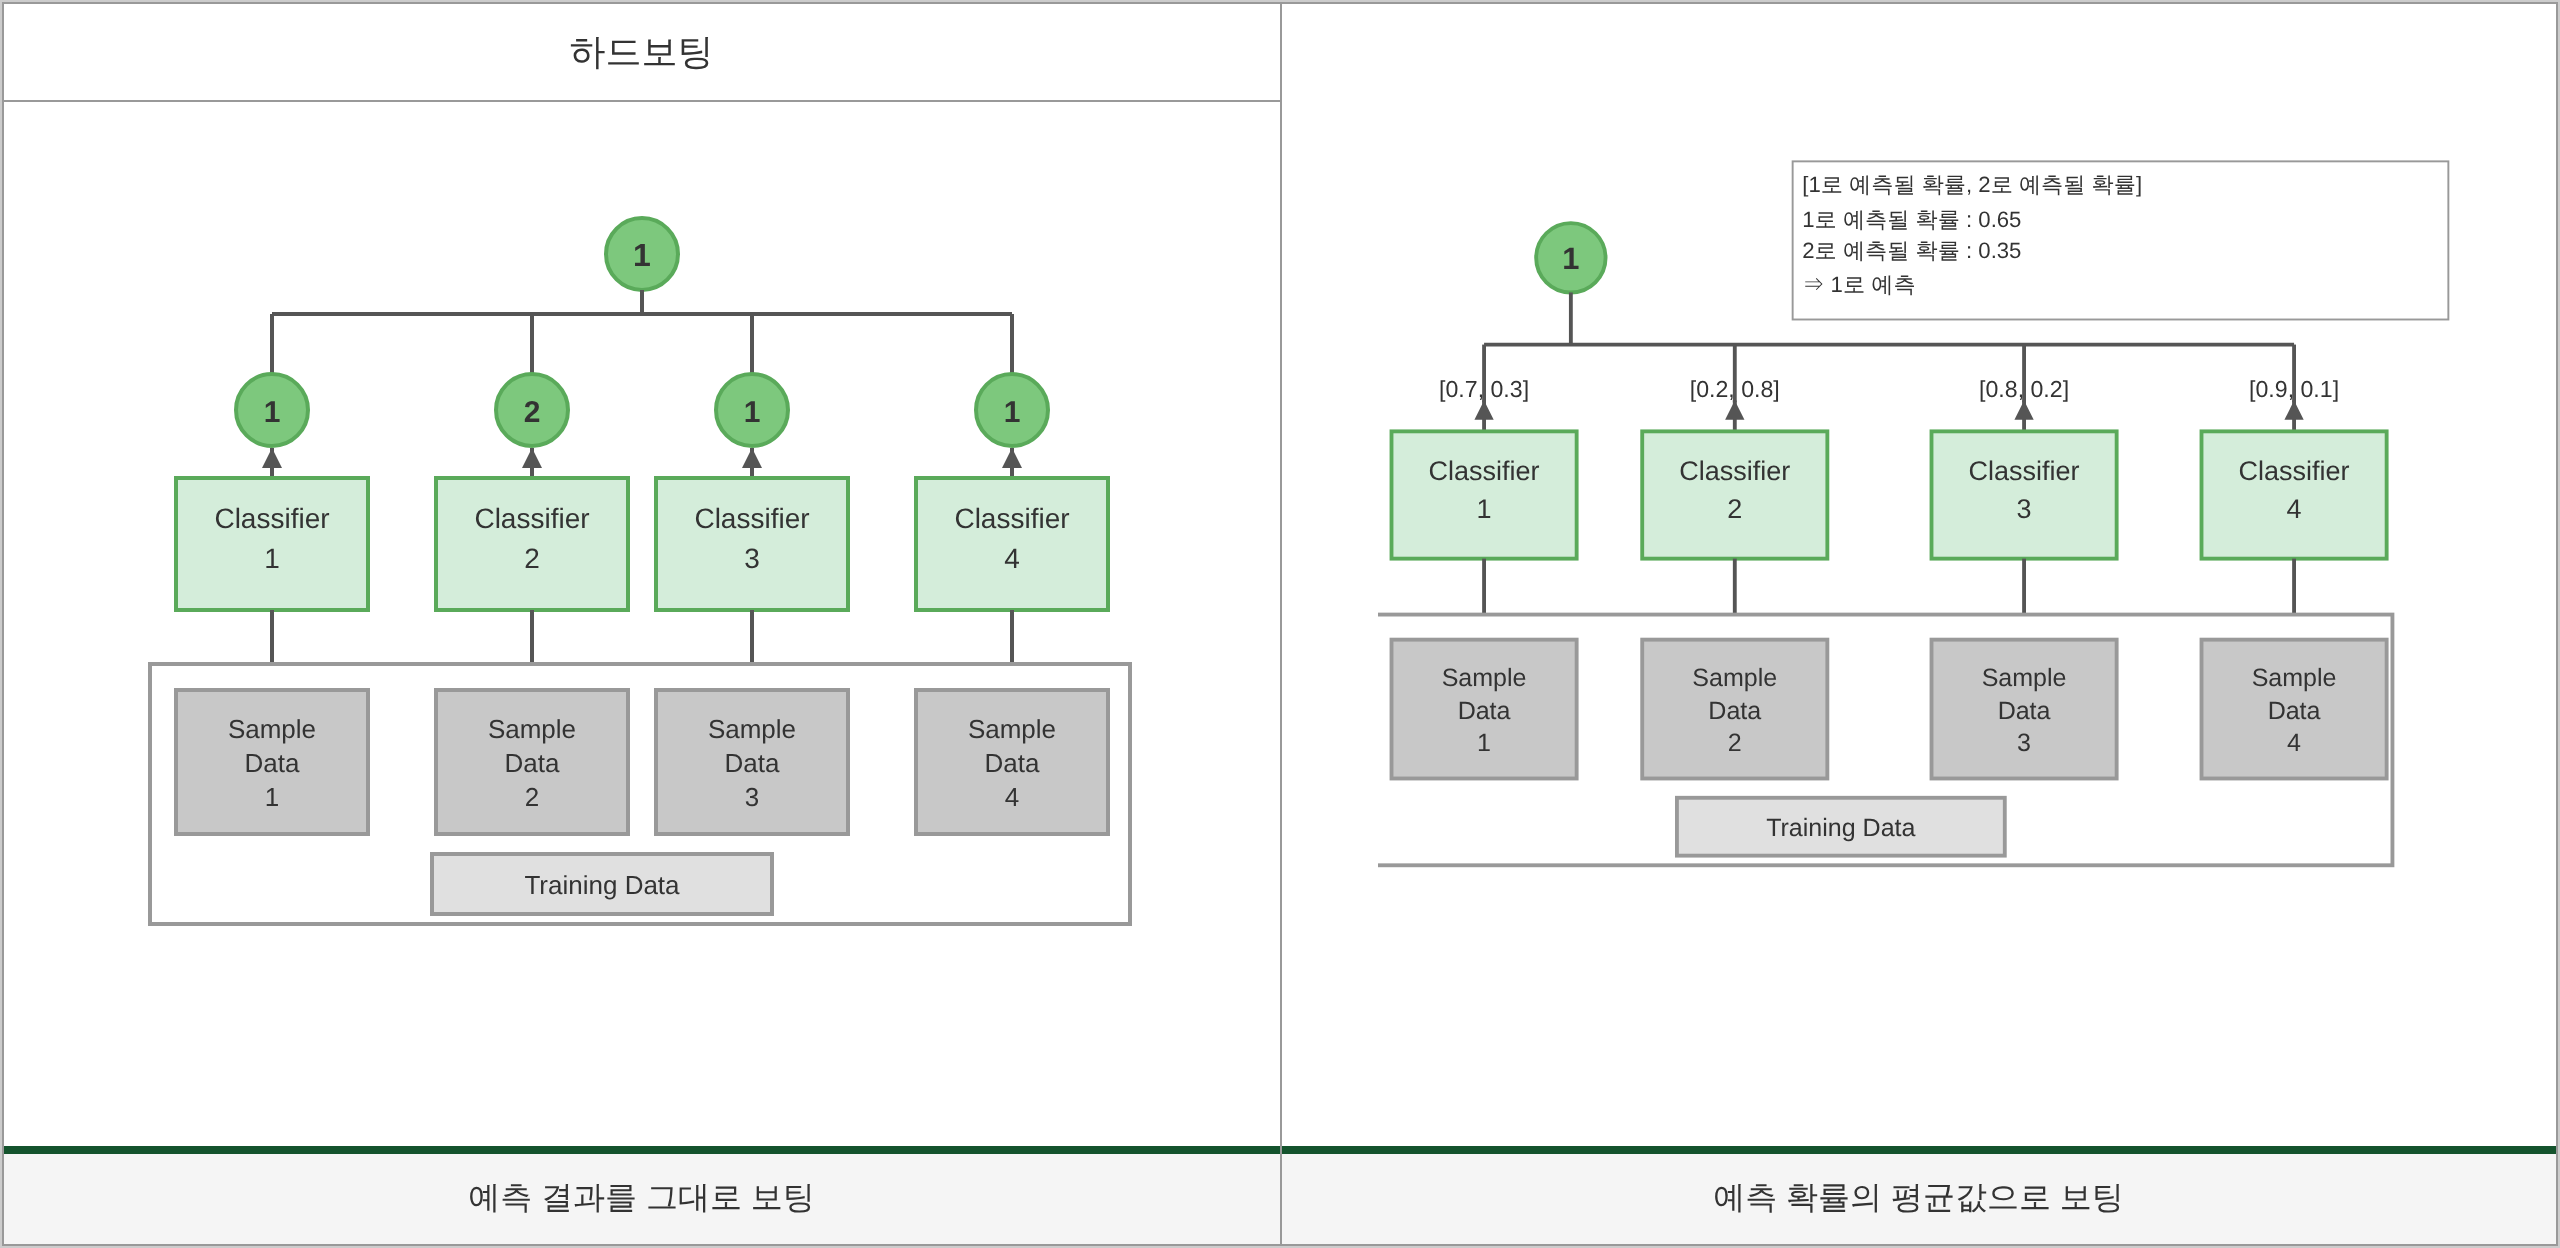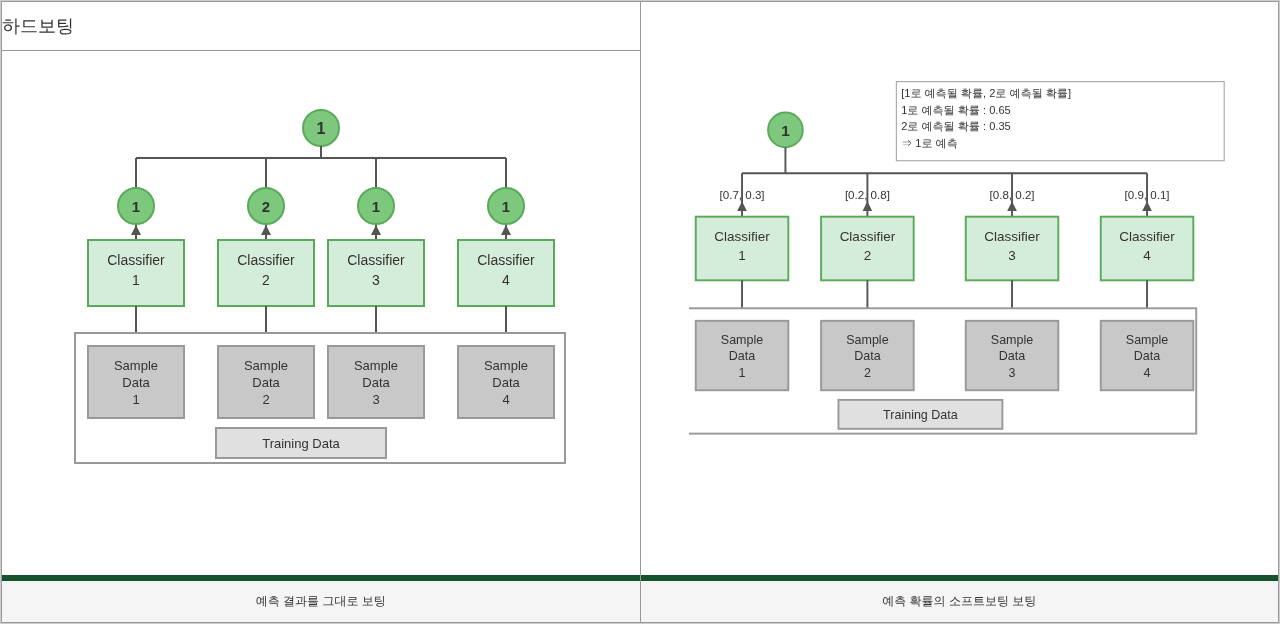--- a/index.html
+++ b/index.html
@@ -20,43 +20,44 @@
     }
 
     .panel {
       flex: 1;
       display: flex;
       flex-direction: column;
       border: 1px solid #999;
     }
 
     .panel-title {
+      text-align: center;
       padding: 12px 0;
       font-size: 18px;
       color: #333;
       border-bottom: 1px solid #999;
       background: #fff;
     }
 
     .panel-content {
       flex: 1;
       display: flex;
       flex-direction: column;
       align-items: center;
       justify-content: center;
       padding: 16px;
       position: relative;
     }
 
     .panel-footer {
       text-align: center;
       padding: 12px 0;
-      font-size: 12px;
+      font-size: 16px;
       color: #333;
-      border-top: 6px solid #14532d;
+      border-top: 4px solid #14532d;
       background: #f5f5f5;
     }
   </style>
 </head>
 <body>
 
 <div class="main-container">
 
   <div class="panel">
     <div class="panel-title">하드보팅</div>
@@ -230,16 +231,16 @@
         <rect x="427" y="248" width="96" height="72" fill="#c8c8c8" stroke="#999" stroke-width="2"></rect>
         <text x="475" y="272" text-anchor="middle" font-size="13" fill="#333">Sample</text>
         <text x="475" y="289" text-anchor="middle" font-size="13" fill="#333">Data</text>
         <text x="475" y="306" text-anchor="middle" font-size="13" fill="#333">4</text>
 
         <rect x="155" y="330" width="170" height="30" fill="#e0e0e0" stroke="#999" stroke-width="2"></rect>
         <text x="240" y="350" text-anchor="middle" font-size="13" fill="#333">Training Data</text>
       </svg>
     </div>
 
-    <div class="panel-footer">예측 확률의 소프트보팅 보팅</div>
+    <div class="panel-footer">예측 확률의 평균값으로 보팅</div>
   </div>
 
 </div>
 
 </body></html>

